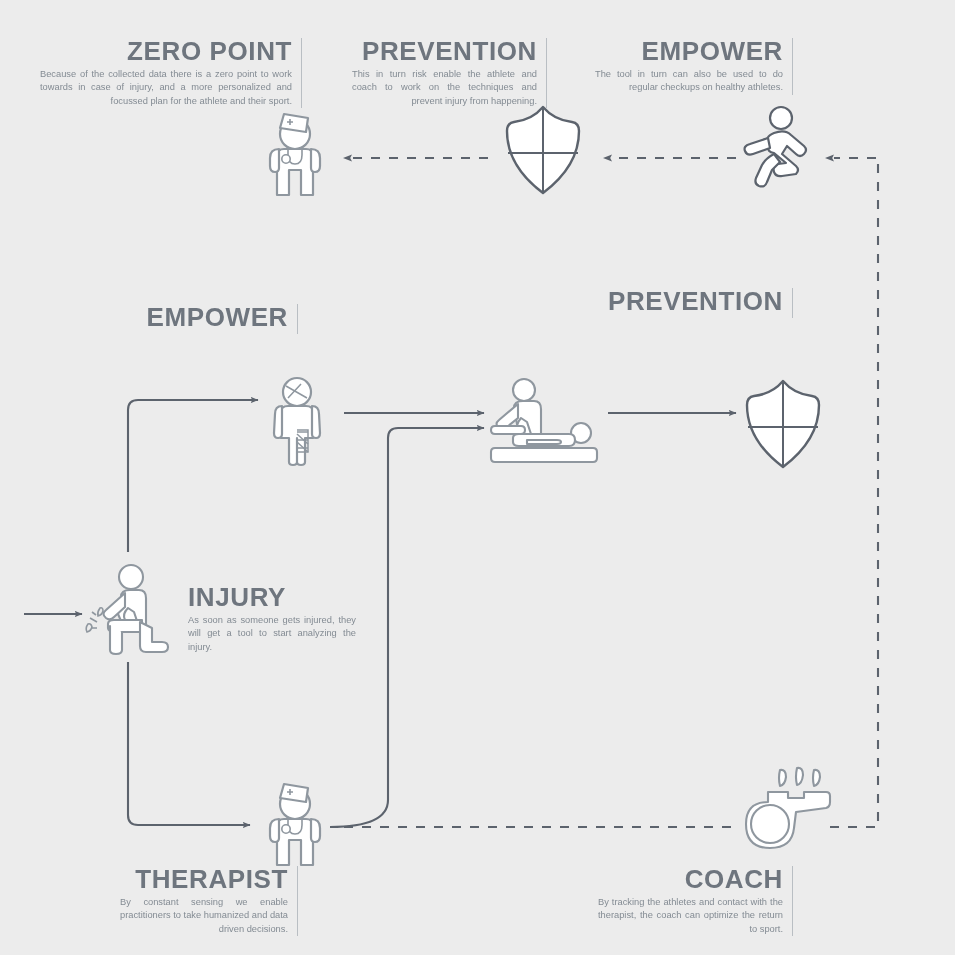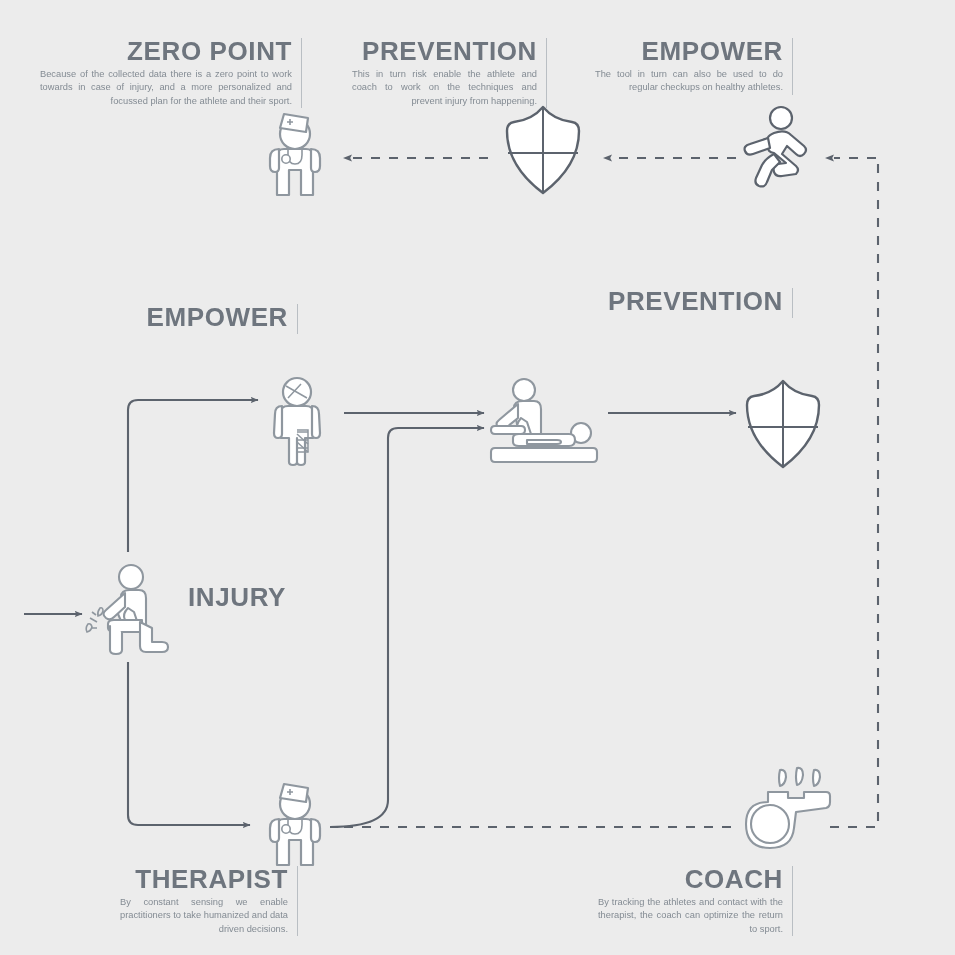--- a/index.html
+++ b/index.html
@@ -103,20 +103,21 @@
     <div class="ttl">EMPOWER</div>
   </div>
 
 
   <div class="block right just" style="left:598px;top:288px;width:185px;">
     <div class="ttl">PREVENTION</div>
   </div>
 
   <div class="block plain just-l" style="left:188px;top:584px;width:168px;">
     <div class="ttl">INJURY</div>
+    <div class="body">As soon as someone gets injured, they will get a tool to start analyzing the injury.</div>
   </div>
 
   <div class="block right just" style="left:120px;top:866px;width:168px;">
     <div class="ttl">THERAPIST</div>
     <div class="body">By constant sensing we enable practitioners to take humanized and data driven decisions.</div>
   </div>
 
   <div class="block right just" style="left:598px;top:866px;width:185px;">
     <div class="ttl">COACH</div>
     <div class="body">By tracking the athletes and contact with the therapist, the coach can optimize the return to sport.</div>

